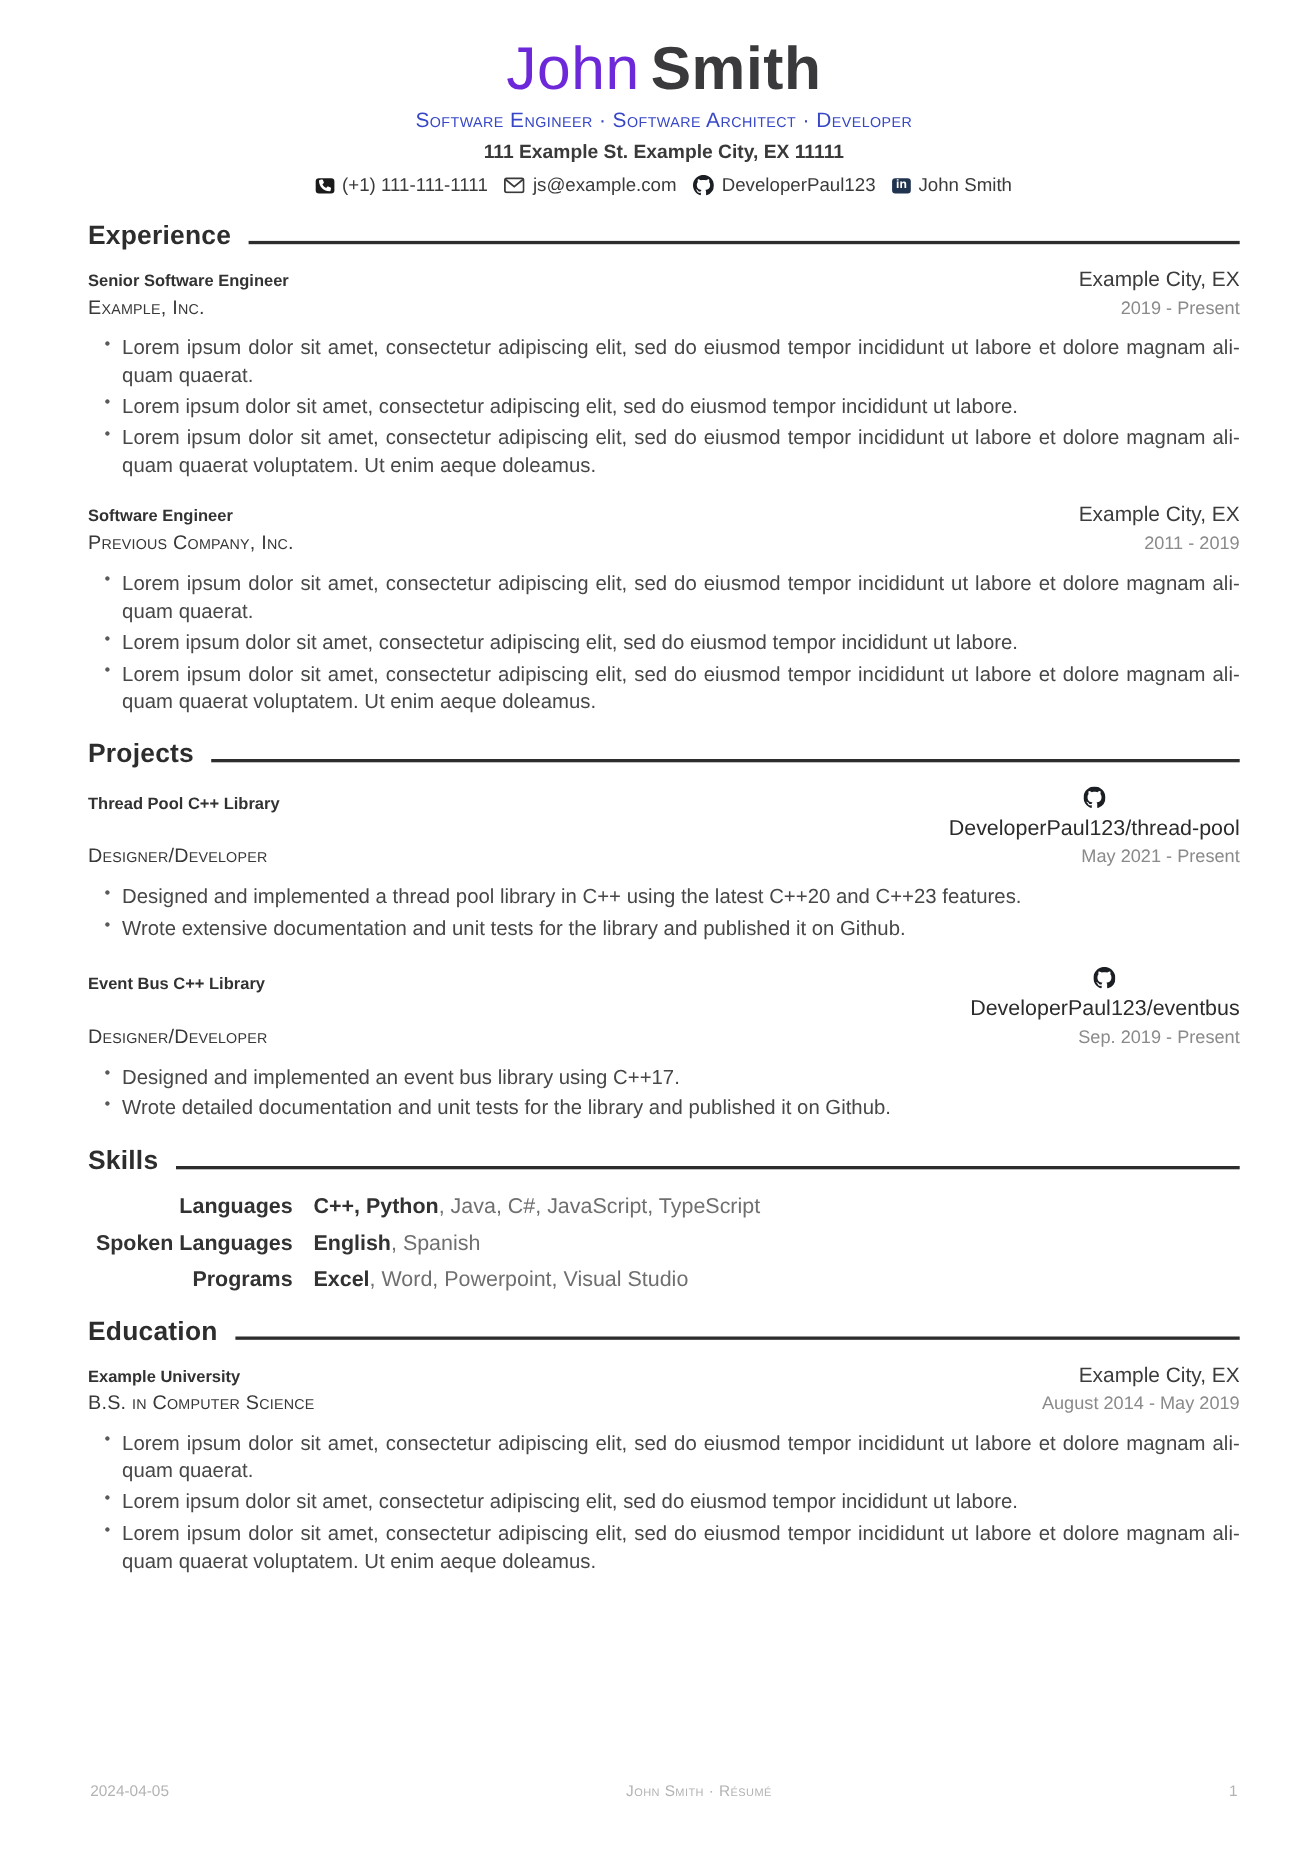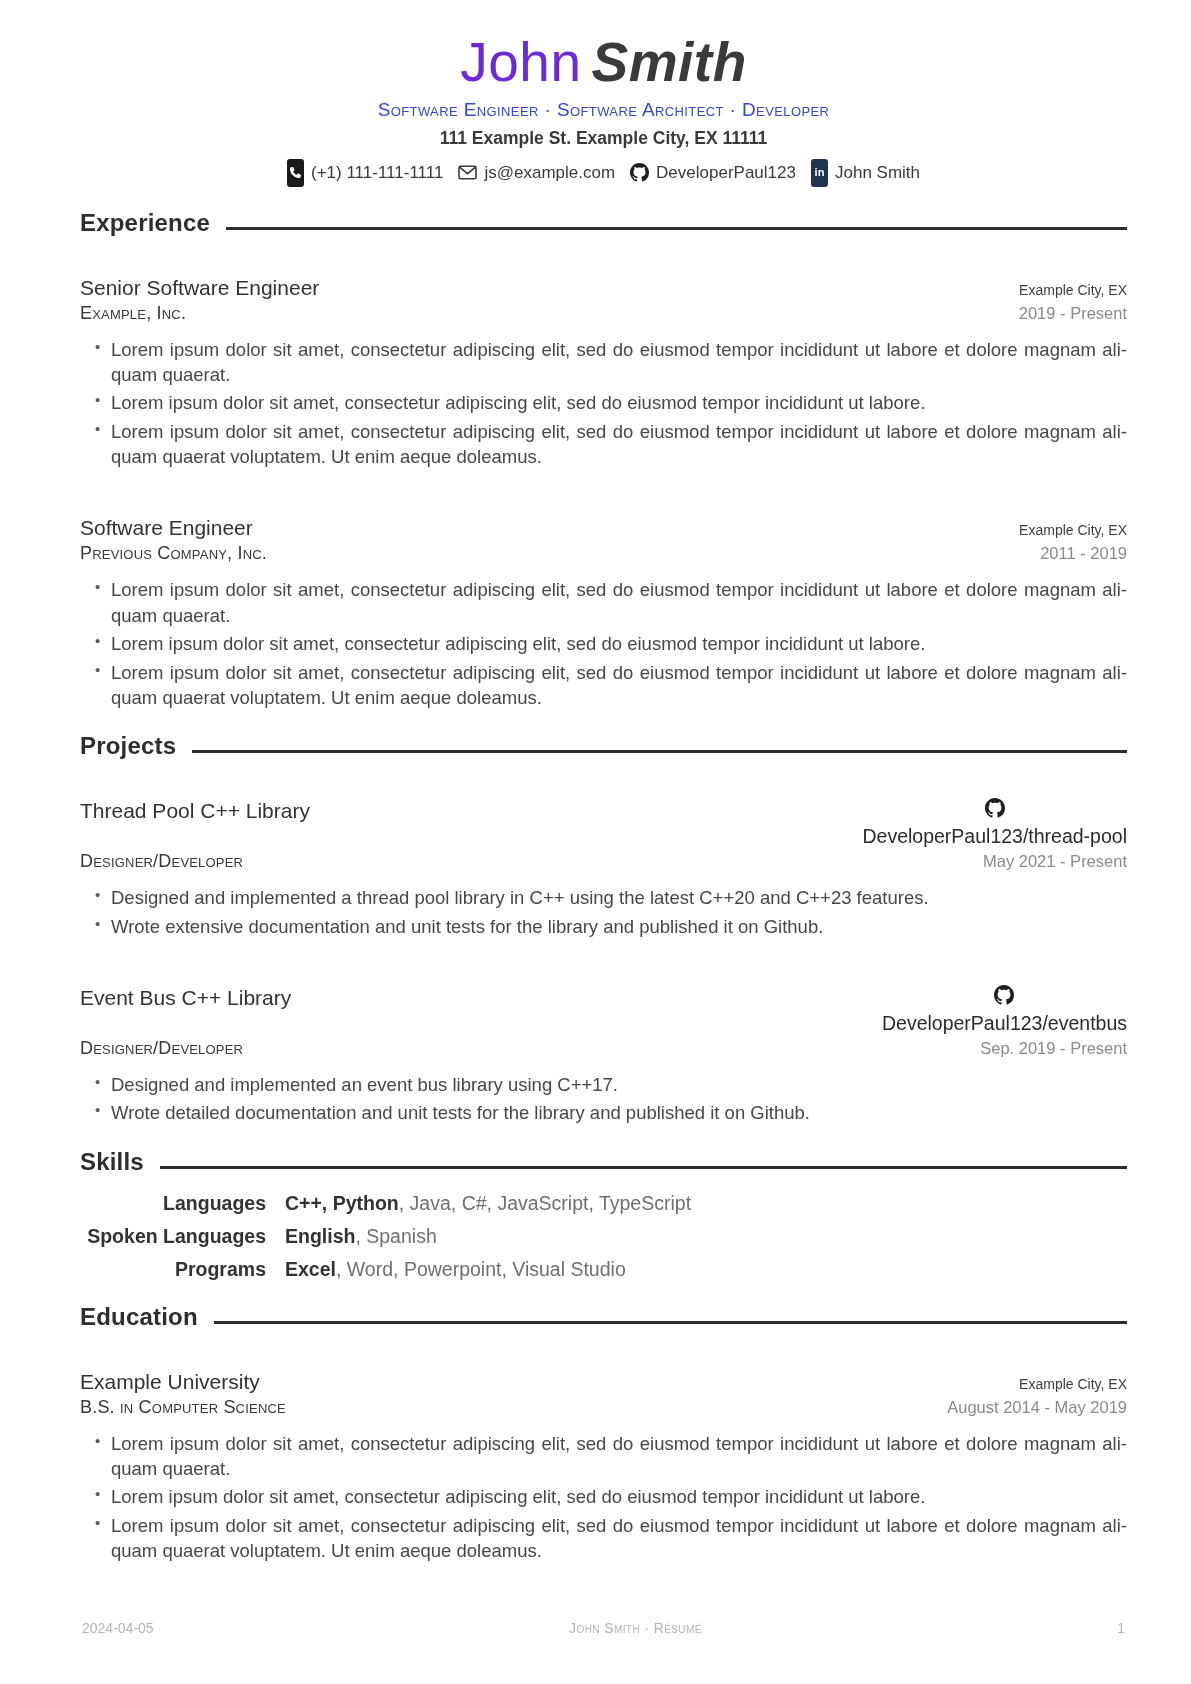--- a/index.html
+++ b/index.html
@@ -14,58 +14,58 @@
   .page {
     position: relative;
     width: 1191px; height: 1684px;
     padding: 34px 64px 0 80px;
   }
 
   
   header { text-align: center; }
   .name { margin: 0; font-size: 55px; line-height: 1.05; letter-spacing: 0.5px; }
   .name .first { font-weight: 200; color: #6d28d9; }
-  .name .last  { font-weight: 700; color: #3a3a3c; margin-left: 10px; font-style: italic; }
+  .name .last  { font-weight: 700; color: #3a3a3c; margin-left: 10px; }
   .tagline {
     margin-top: 7px;
     font-variant: small-caps;
     font-size: 19px; letter-spacing: 0.4px;
     color: #3747c5;
   }
   .address { margin-top: 7px; font-size: 17.5px; font-weight: 700; color: #3a3a3a; }
   .contacts {
     margin-top: 10px;
     display: flex; justify-content: center; align-items: center; gap: 15px;
     font-size: 17px; color: #3a3a3a;
   }
   .contact { display: inline-flex; align-items: center; gap: 7px; }
   .icon-box {
-    width: 17px; height: 28px; border-radius: 3px;
+    width: 17px; height: 14px; border-radius: 3px;
     background: #1b1b1b;
     display: inline-flex; align-items: center; justify-content: center;
     flex: none;
   }
   .icon-box.linkedin { background: #20334f; }
   .in-glyph { color: #fff; font-size: 11px; font-weight: 700; line-height: 1; }
   .contact svg, .repo svg { display: block; flex: none; }
 
   
   section { margin-top: 24px; }
   .sec-head { display: flex; align-items: flex-end; gap: 16px; margin-bottom: 6px; }
   .sec-head h2 {
     margin: 0; font-size: 24px; font-weight: 700; color: #2d2d2d; line-height: 1;
     letter-spacing: 0.2px;
   }
   .sec-head .rule { flex: 1; border-bottom: 3.2px solid #2d2d2d; margin-bottom: 5px; }
 
   .entry { margin-top: 17px; }
   .entry + .entry { margin-top: 23px; }
   .erow { display: flex; justify-content: space-between; align-items: baseline; }
-  .etitle { font-size: 21px; font-weight: 400; color: #323232; margin-top: 24px; }
-  .eloc   { font-size: 14px; color: #3c3c3c; }
+  .etitle { font-size: 15px; font-weight: 700; color: #323232; }
+  .eloc   { font-size: 19px; color: #3c3c3c; }
   .erow2  { margin-top: 3px; }
   .esub   { font-variant: small-caps; font-size: 18px; color: #383838; letter-spacing: 0.2px; }
   .edate  { font-size: 16.5px; color: #8a8a8a; }
   .repo   { display: inline-flex; align-items: center; gap: 7px; font-size: 19.5px; color: #2b2b2b; flex-direction: column; }
 
   ul.bullets { list-style: none; margin: 13px 0 0 0; padding: 0 0 0 14px; }
   ul.bullets li {
     position: relative;
     padding-left: 17px;
     font-size: 18.5px; line-height: 1.37; color: #474747;

